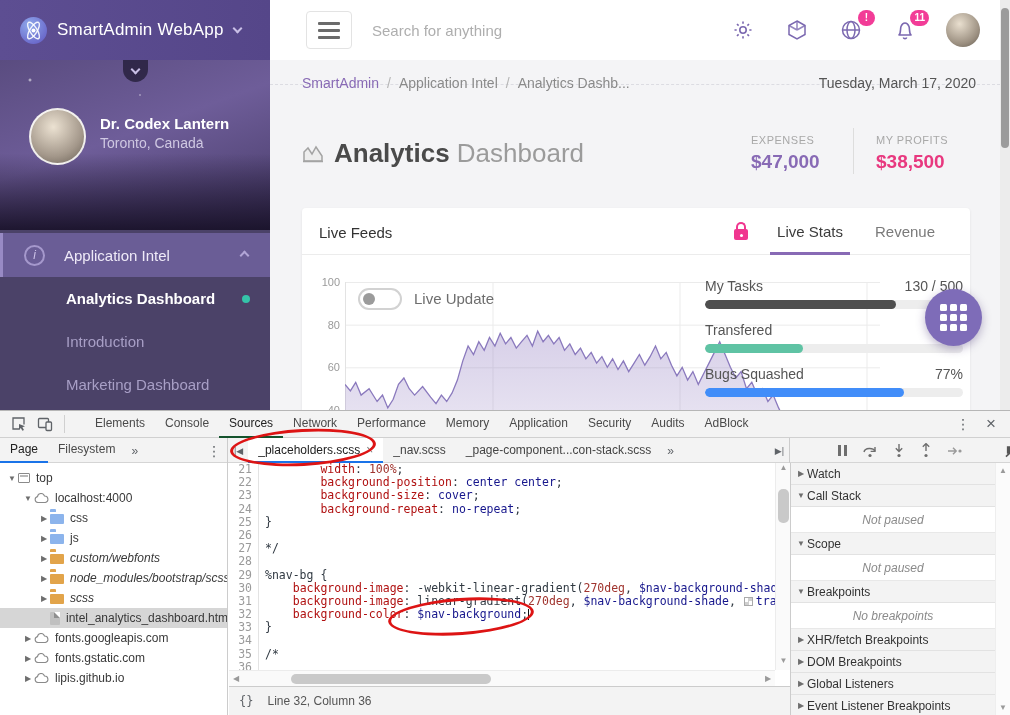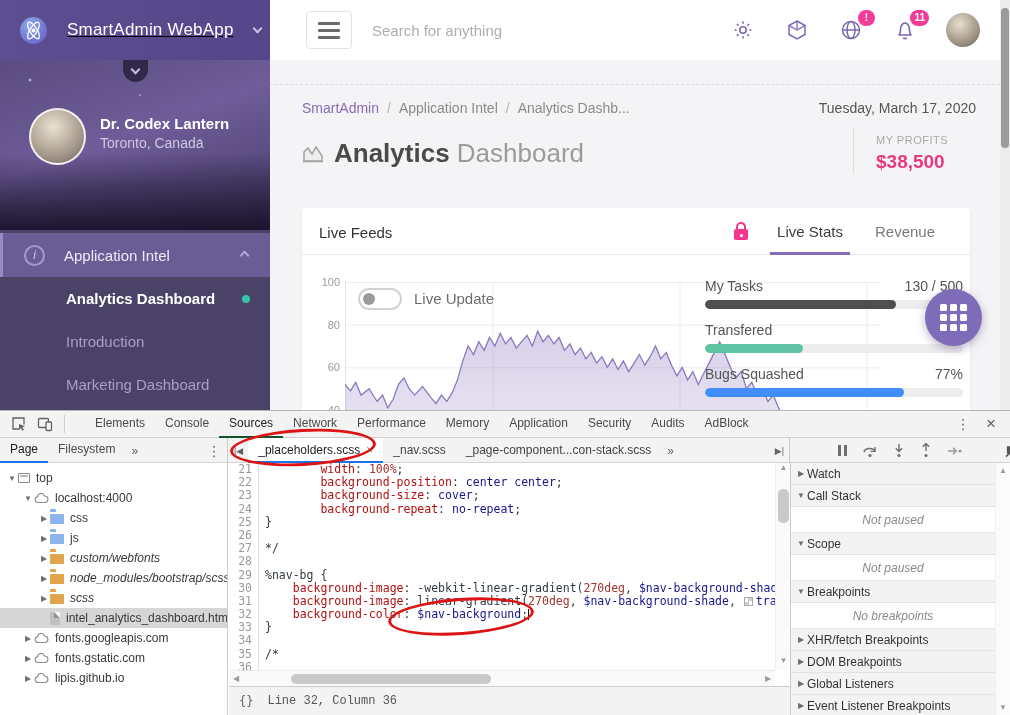--- a/index.html
+++ b/index.html
@@ -2,21 +2,21 @@
 <html><head>
 <meta charset="utf-8">
 <style>
   * { margin:0; padding:0; box-sizing:border-box; }
   body { font-family:"Liberation Sans", sans-serif; background:#ddd; }
   #screen { position:relative; width:1010px; height:715px; overflow:hidden; background:#fff; }
 
   
   .app-header { position:absolute; left:0; top:0; width:1010px; height:60px; background:#fff; }
   .brand { position:absolute; left:0; top:0; width:270px; height:60px;
-           background:linear-gradient(90deg,#5d4e92,#554689); display:flex; align-items:center; padding-left:20px; gap:20px;text-decoration:underline; }
+           background:linear-gradient(90deg,#5d4e92,#554689); display:flex; align-items:center; padding-left:20px; gap:10px; }
   .brand-title { color:#fff; font-size:17px; letter-spacing:.2px; }
   .atom { width:27px; height:27px; border-radius:50%; background:radial-gradient(circle at 35% 30%,#8fa9ec,#5f55c0); position:relative; flex:0 0 auto; }
   .atom svg { position:absolute; left:0; top:0; }
   .chev { display:inline-block; width:7px; height:7px; border-left:2px solid #c9bfe6; border-bottom:2px solid #c9bfe6; transform:rotate(-45deg); }
   .chev.up { transform:rotate(135deg); }
   .hamburger { position:absolute; left:306px; top:11px; width:46px; height:38px; background:#fff; border:1px solid #e3e3e3; border-radius:4px; cursor:pointer; display:flex; flex-direction:column; justify-content:center; align-items:center; gap:4px; }
   .hamburger span { display:block; width:22px; height:3px; background:#6b6b6b; border-radius:1px; }
   .search { position:absolute; left:372px; top:12px; width:300px; height:36px; border:none; outline:none; font-size:15px; color:#444; font-family:"Liberation Sans",sans-serif; }
   .search::placeholder { color:#aeaeae; }
   .hicons { position:absolute; right:30px; top:0; height:60px; display:flex; align-items:center; gap:28px; }
@@ -49,21 +49,21 @@
   .nav-parent .lbl { color:#efeaf8; font-size:15px; margin-left:19px; }
   .nav-parent .chev { position:absolute; right:22px; border-color:#b2a6d6; }
   .subnav { position:absolute; left:0; top:217px; width:270px; }
   .sn-item { height:43px; line-height:43px; padding-left:66px; font-size:15px; color:#a89fc6; position:relative; cursor:pointer; }
   .sn-item.active { color:#fff; font-weight:bold; }
   .sn-item.active::after { content:""; position:absolute; right:20px; top:18px; width:8px; height:8px; border-radius:50%; background:#35c3a9; }
 
   
   .main { position:absolute; left:270px; top:60px; width:730px; height:350px; background:#f4f4f6; }
   .main-dash { position:absolute; left:0; top:24px; width:730px; border-top:1px dashed #dcdce2; }
-  .crumb-row { position:absolute; left:32px; top:40px; right:24px; display:flex; align-items:center; font-size:14px; }
+  .crumb-row { position:absolute; left:32px; top:15px; right:24px; display:flex; align-items:center; font-size:14px; }
   .crumb a { color:#886ab5; text-decoration:none; cursor:pointer; }
   .crumb span.sep { color:#b5b5b5; margin:0 8px; }
   .crumb span.it { color:#8a8a8a; }
   .date { margin-left:auto; color:#555; font-size:14px; }
   .title-row { position:absolute; left:32px; top:68px; right:24px; height:60px; }
   .title-icon { position:absolute; left:0; top:16px; }
   .h1 { position:absolute; left:32px; top:10px; font-size:26px; font-weight:normal; color:#9b9b9b; }
   .h1 b { color:#4a4a4a; }
   .kpis { position:absolute; right:20px; top:0; display:flex; align-items:center; gap:22px; }
   .kpi { text-align:left; min-width:80px; }
@@ -161,21 +161,21 @@
   .vscroll .a { position:absolute; left:0; width:15px; height:14px; text-align:center; font-size:8px; color:#9a9a9a; cursor:pointer; }
   .vscroll .a.up { top:0; } .vscroll .a.dn { bottom:0; }
   .vscroll .th { position:absolute; left:2px; top:26px; width:11px; height:34px; background:#c9c9c9; border-radius:5px; }
   .hscroll { position:absolute; left:0; right:15px; bottom:0; height:16px; background:#fafafa; border-top:1px solid #ececec; }
   .hscroll .a { position:absolute; top:0; width:14px; height:16px; text-align:center; font-size:8px; line-height:16px; color:#9a9a9a; cursor:pointer; }
   .hscroll .a.l { left:0; } .hscroll .a.r { right:0; }
   .hscroll .th { position:absolute; left:62px; top:3px; width:200px; height:10px; background:#c9c9c9; border-radius:5px; }
 
   .statusbar { position:absolute; left:229px; bottom:0; width:561px; height:29px; background:#f3f3f3; border-top:1px solid #ccc; display:flex; align-items:center; }
   .curly { font-family:"DejaVu Sans Mono",monospace; color:#5f6368; margin:0 14px 0 10px; cursor:pointer; }
-  .posinfo { color:#555;font-family:Liberation Mono, monospace; }
+  .posinfo { color:#555; }
 
   .dbg-pane { position:absolute; left:790px; top:0; right:0; bottom:0; border-left:1px solid #ccc; overflow:hidden; background:#fff; }
   .dsec-h { height:22px; background:#f3f3f3; border-bottom:1px solid #e2e2e2; display:flex; align-items:center; cursor:pointer; padding-right:15px; }
   .dsec-h .tarr { margin-left:4px; }
   .dsec-h .lab { color:#333; }
   .dsec-b { height:26px; border-bottom:1px solid #e8e8e8; display:flex; align-items:center; justify-content:center; color:#8a8a8a; font-style:italic; margin-right:15px; }
   .pscroll { position:absolute; right:0; top:0; width:15px; bottom:0; background:#fbfbfb; border-left:1px solid #eee; }
   .pscroll .a { position:absolute; left:0; width:14px; text-align:center; font-size:8px; color:#9a9a9a; }
   .pscroll .a.up { top:3px; } .pscroll .a.dn { bottom:3px; }
 
@@ -274,20 +274,24 @@
     </div>
     <div class="title-row">
       <span class="title-icon">
         <svg width="22" height="19" viewBox="0 0 22 19" fill="none" stroke="#a3a3a3" stroke-width="1.5">
           <path d="M2 17V8l4-4 4 6 4-7 6 9v5z" fill="#ededed"></path>
             <path d="M1 17.5h20"></path>
         </svg>
       </span>
       <h1 class="h1"><b>Analytics</b> <span>Dashboard</span></h1>
       <div class="kpis">
+        <div class="kpi">
+          <label>EXPENSES</label>
+          <div class="val purple">$47,000</div>
+        </div>
         <div class="kpi-div"></div>
         <div class="kpi">
           <label>MY PROFITS</label>
           <div class="val pink">$38,500</div>
         </div>
       </div>
     </div>
 
     <section class="card">
       <div class="card-h">

